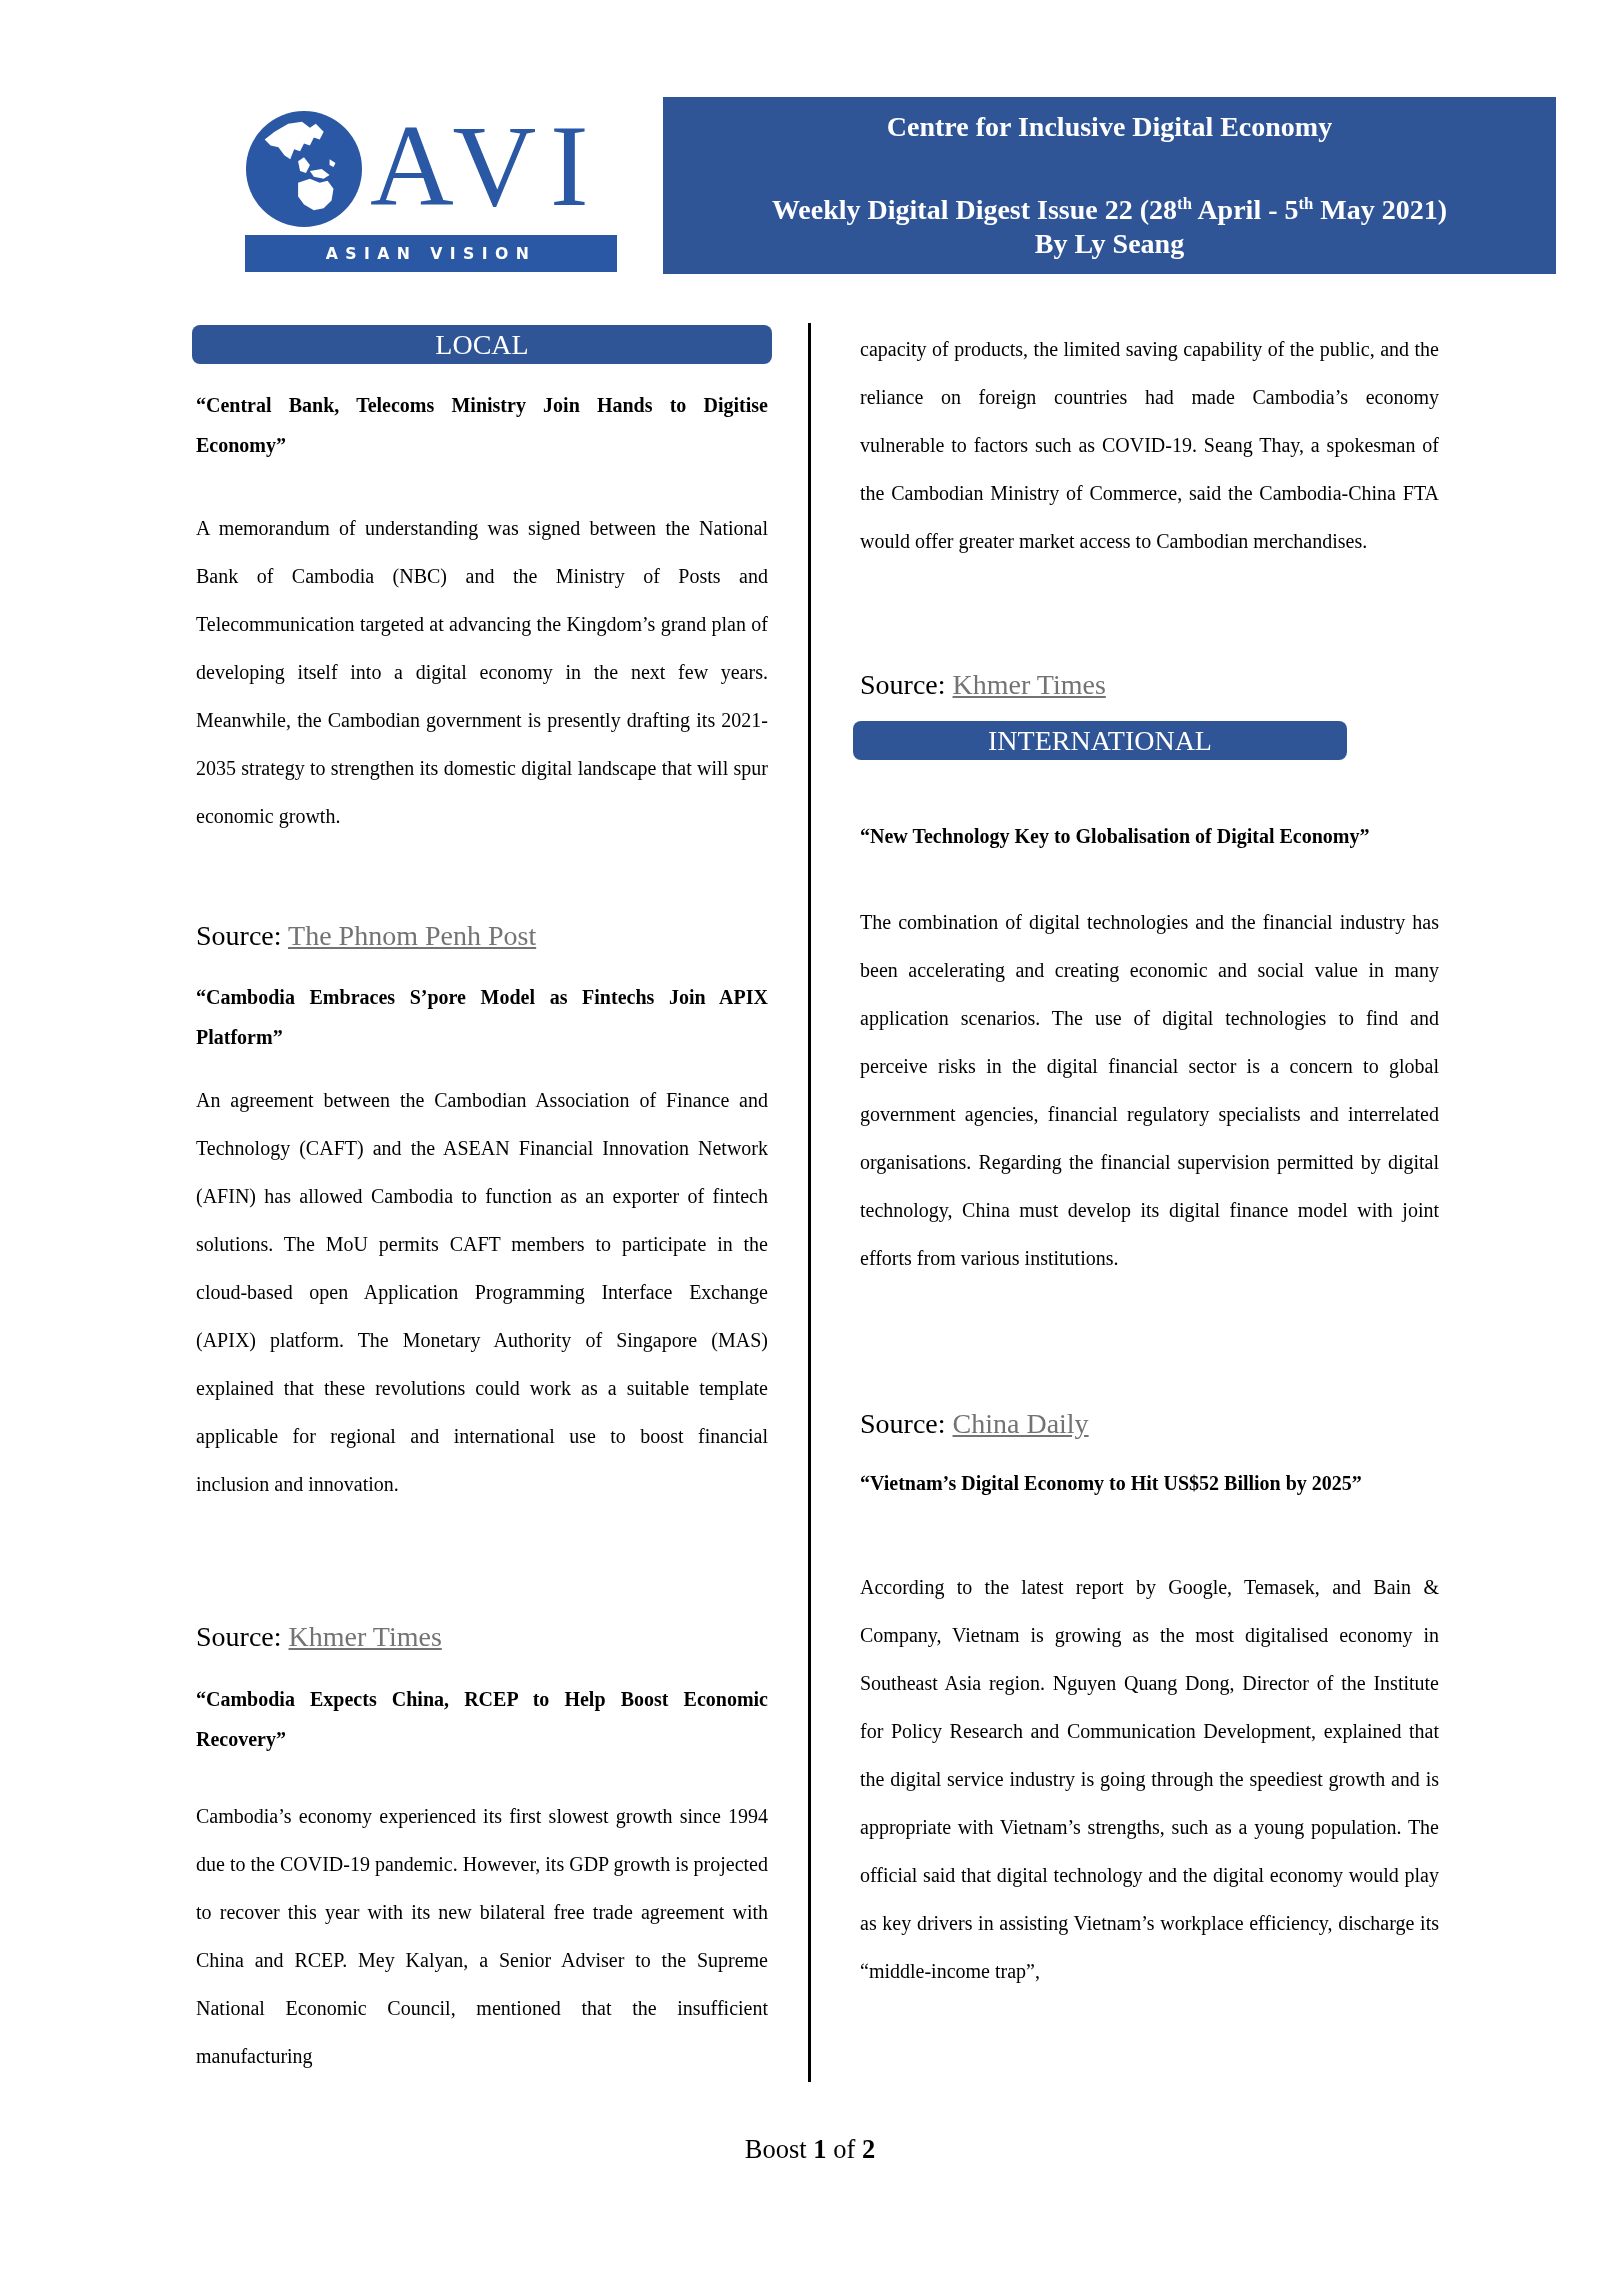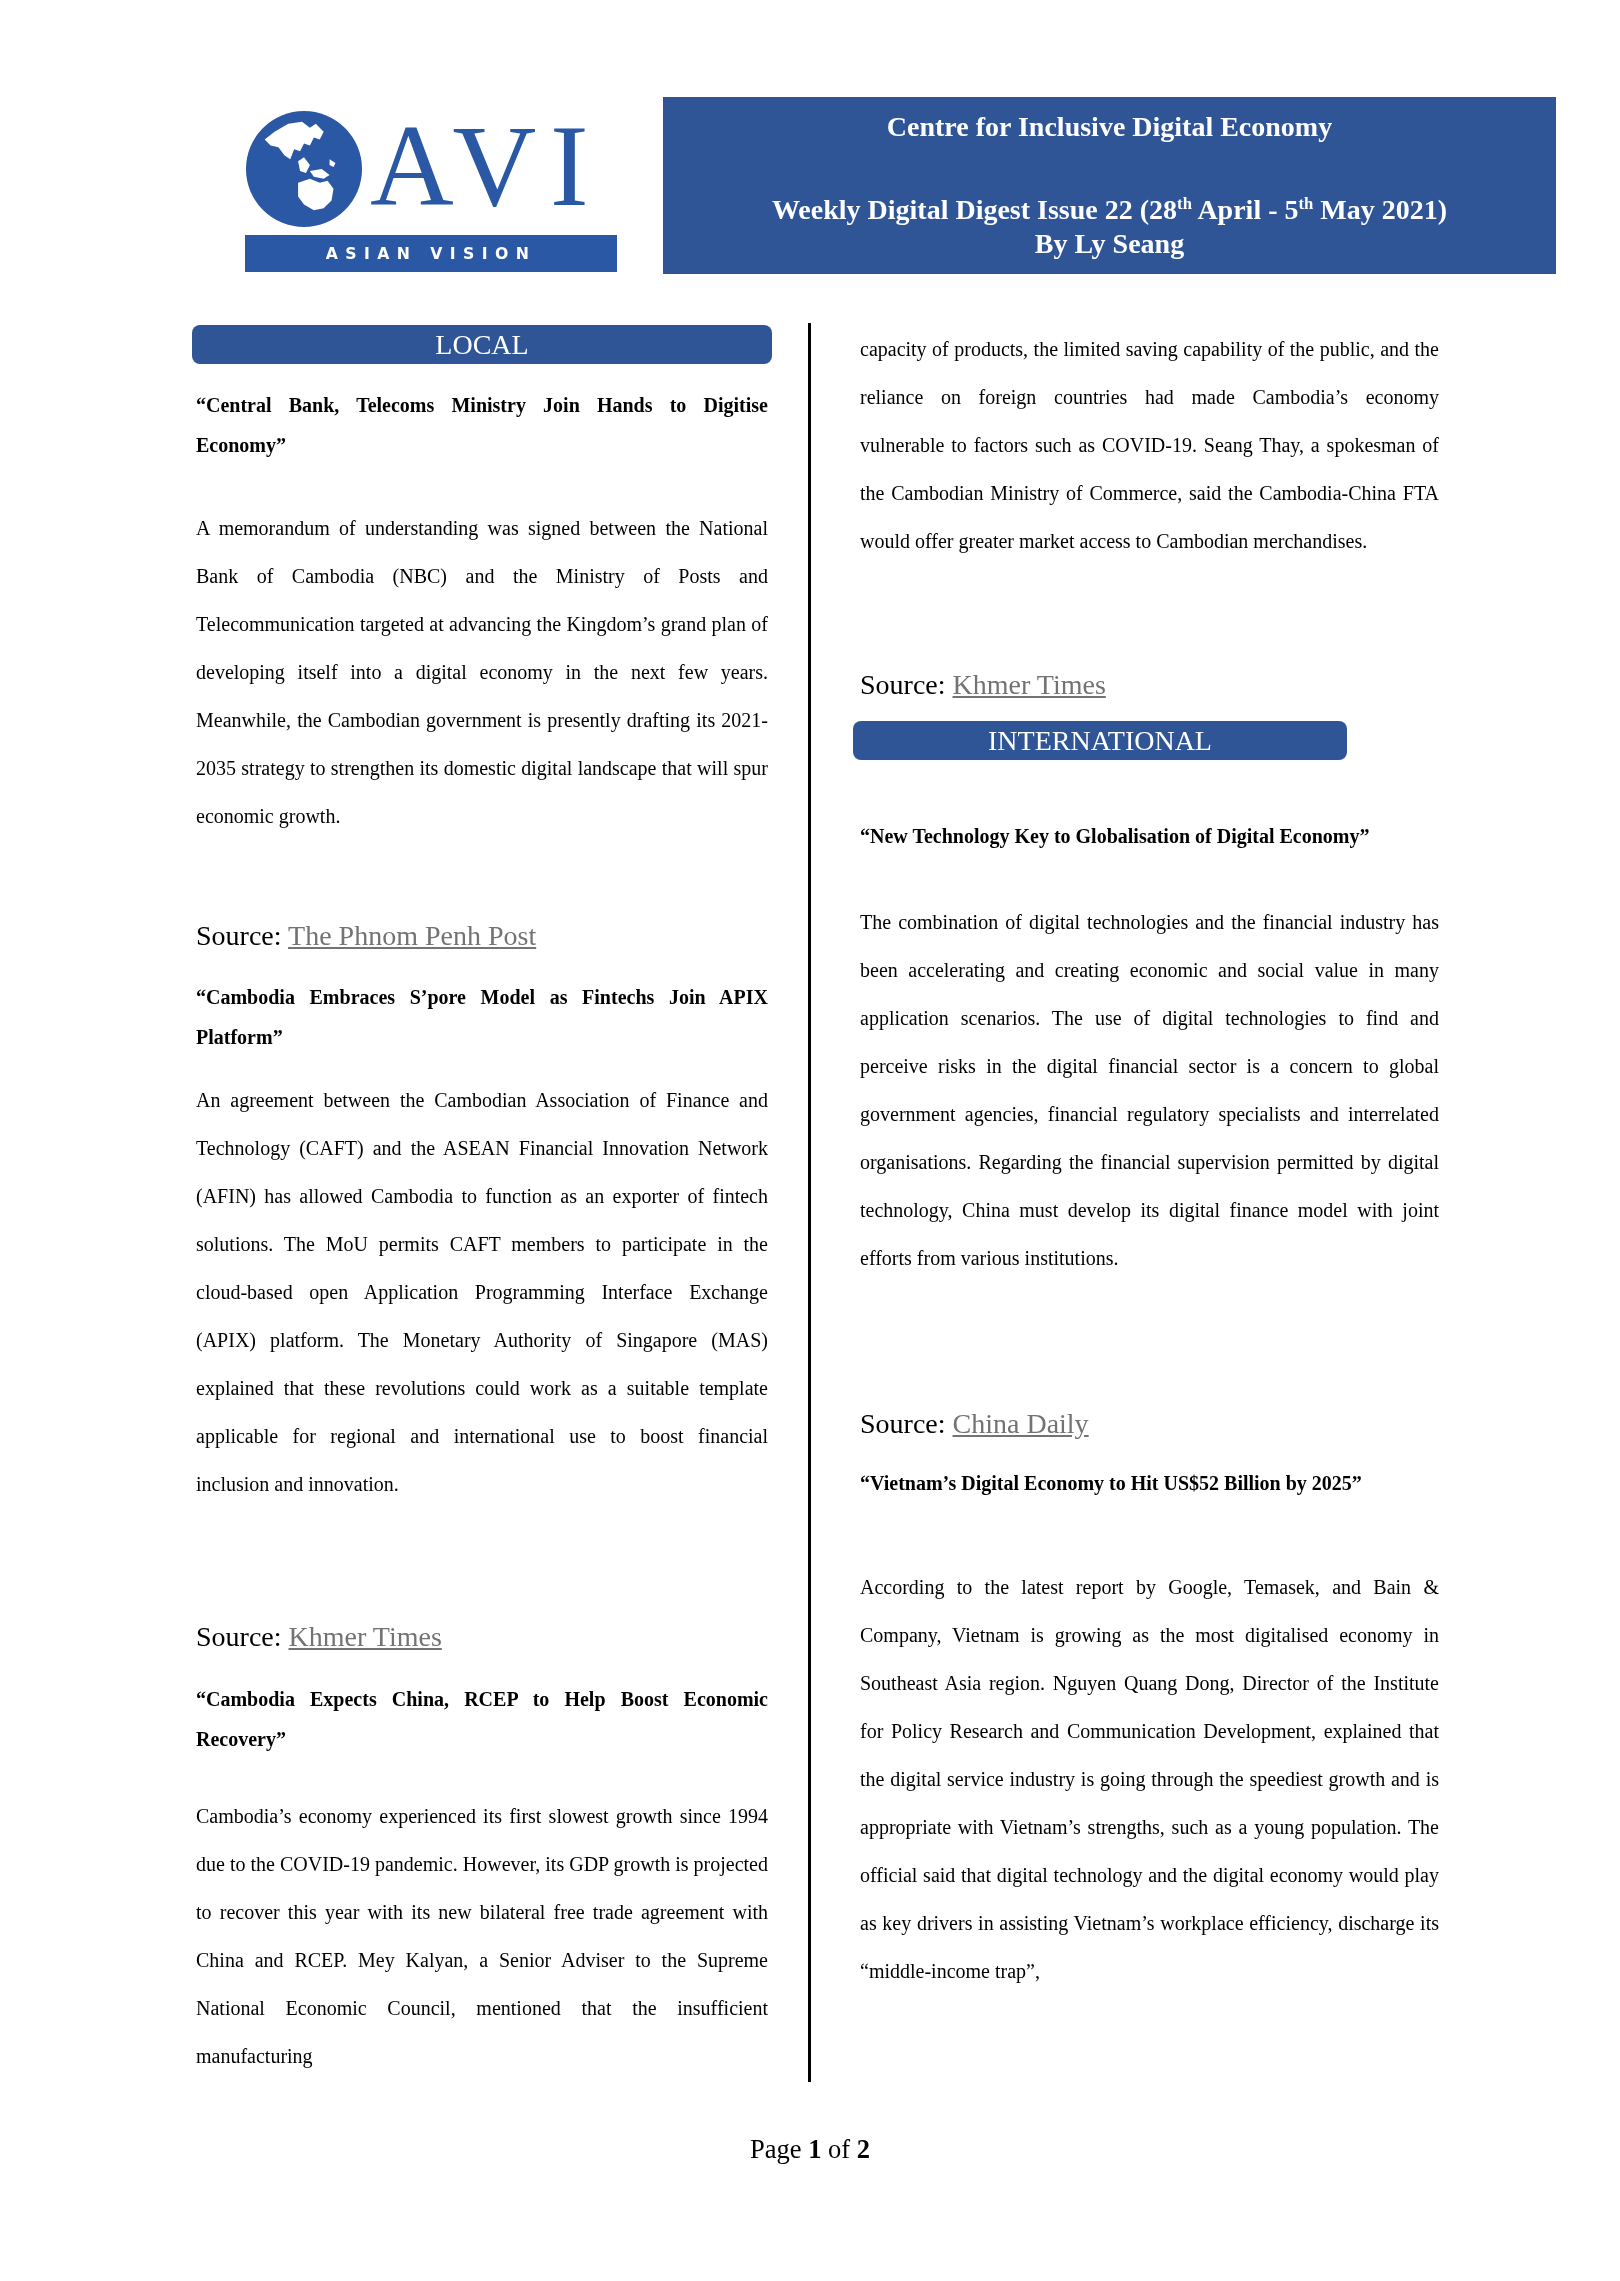--- a/index.html
+++ b/index.html
@@ -90,15 +90,15 @@
 <div class="abs col-right h" style="top:816px;">“New Technology Key to Globalisation of Digital Economy”</div>
 <div class="abs col-right p" style="top:898px;">The combination of digital technologies and the financial industry has been accelerating and creating economic and social value in many application scenarios. The use of digital technologies to find and perceive risks in the digital financial sector is a concern to global government agencies, financial regulatory specialists and interrelated organisations. Regarding the financial supervision permitted by digital technology, China must develop its digital finance model with joint efforts from various institutions.</div>
 <div class="abs col-right src" style="top:1404px;">
   <span>Source: </span><a>China Daily</a>
 </div>
 
 <div class="abs col-right h" style="top:1463px;">“Vietnam’s Digital Economy to Hit US$52 Billion by 2025”</div>
 <div class="abs col-right p" style="top:1563px;">According to the latest report by Google, Temasek, and Bain &amp; Company, Vietnam is growing as the most digitalised economy in Southeast Asia region. Nguyen Quang Dong, Director of the Institute for Policy Research and Communication Development, explained that the digital service industry is going through the speediest growth and is appropriate with Vietnam’s strengths, such as a young population. The official said that digital technology and the digital economy would play as key drivers in assisting Vietnam’s workplace efficiency, discharge its “middle-income trap”,</div>
 
 <div id="footer" class="abs">
-  <span>Page </span><b>1</b><span> of </span><b>2</b>
+  <span>Boost </span><b>1</b><span> of </span><b>2</b>
 </div>
 
 
 </body></html>

